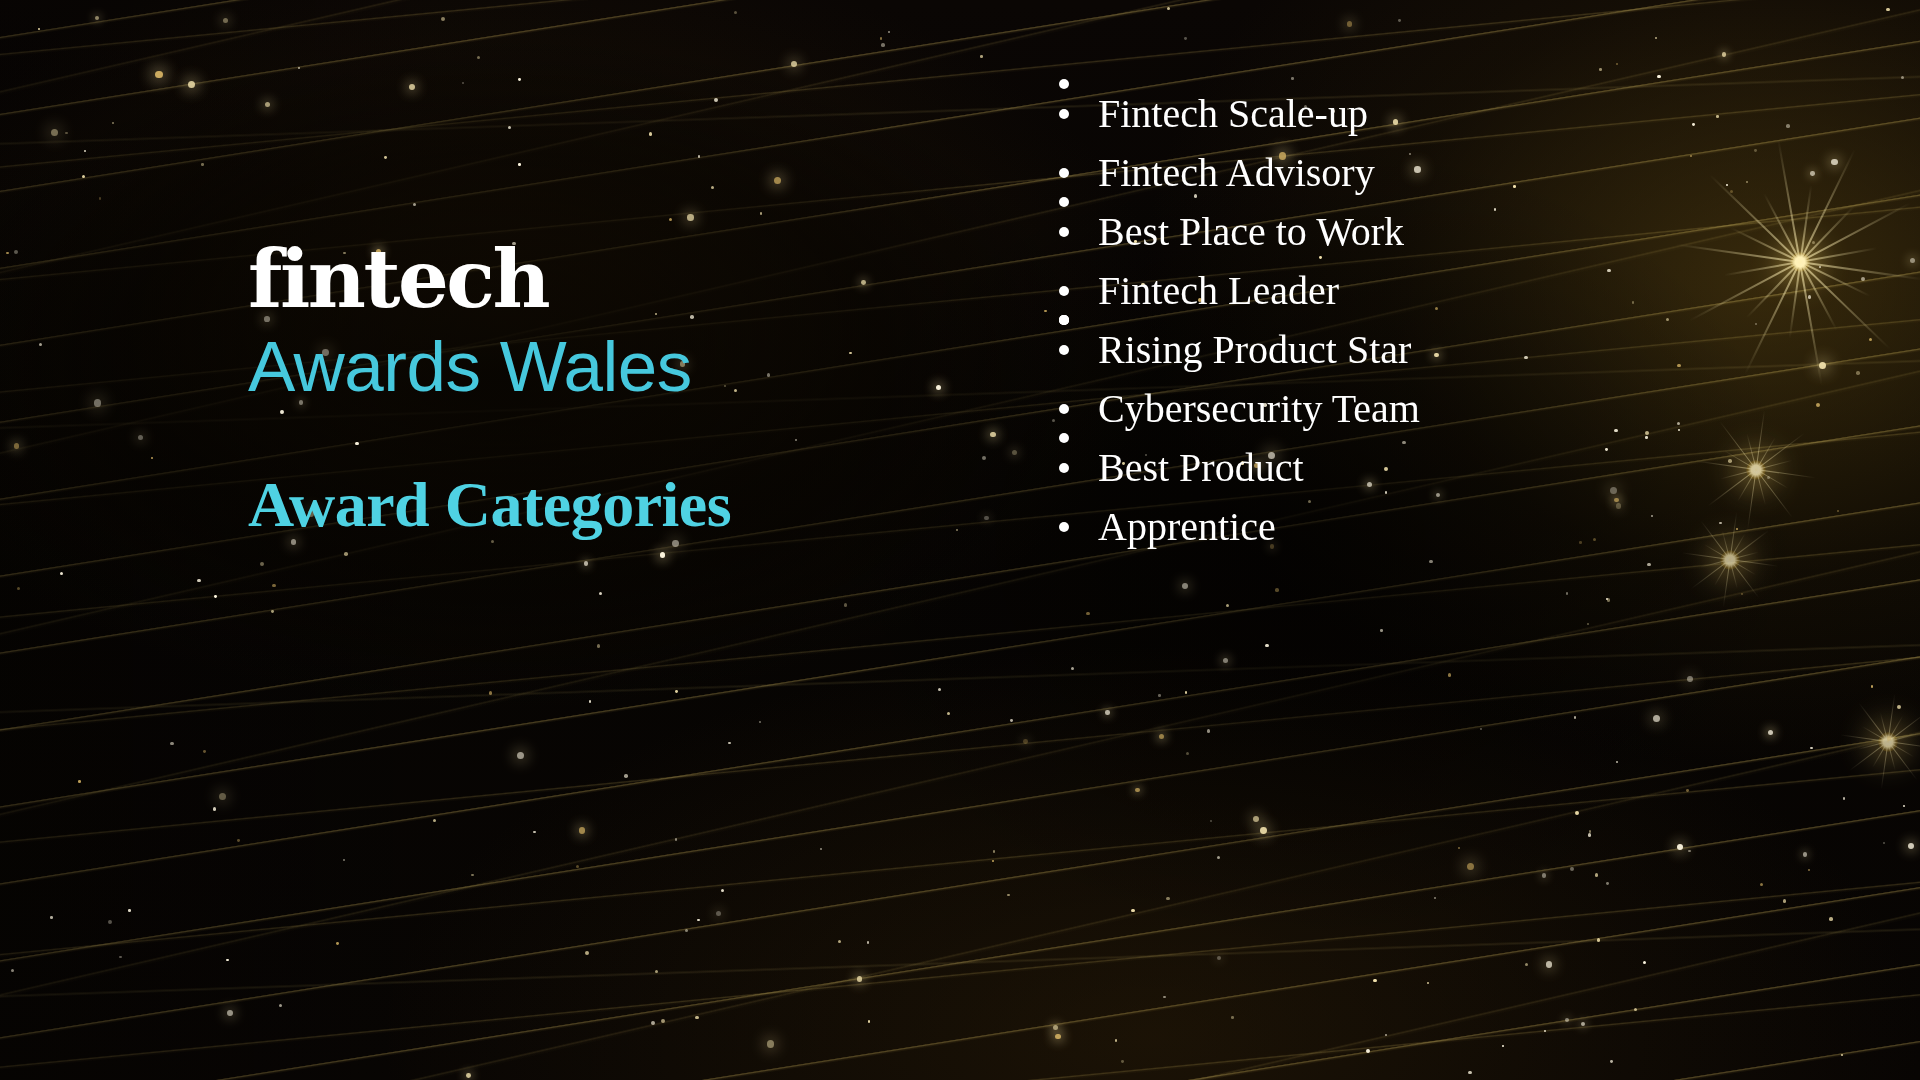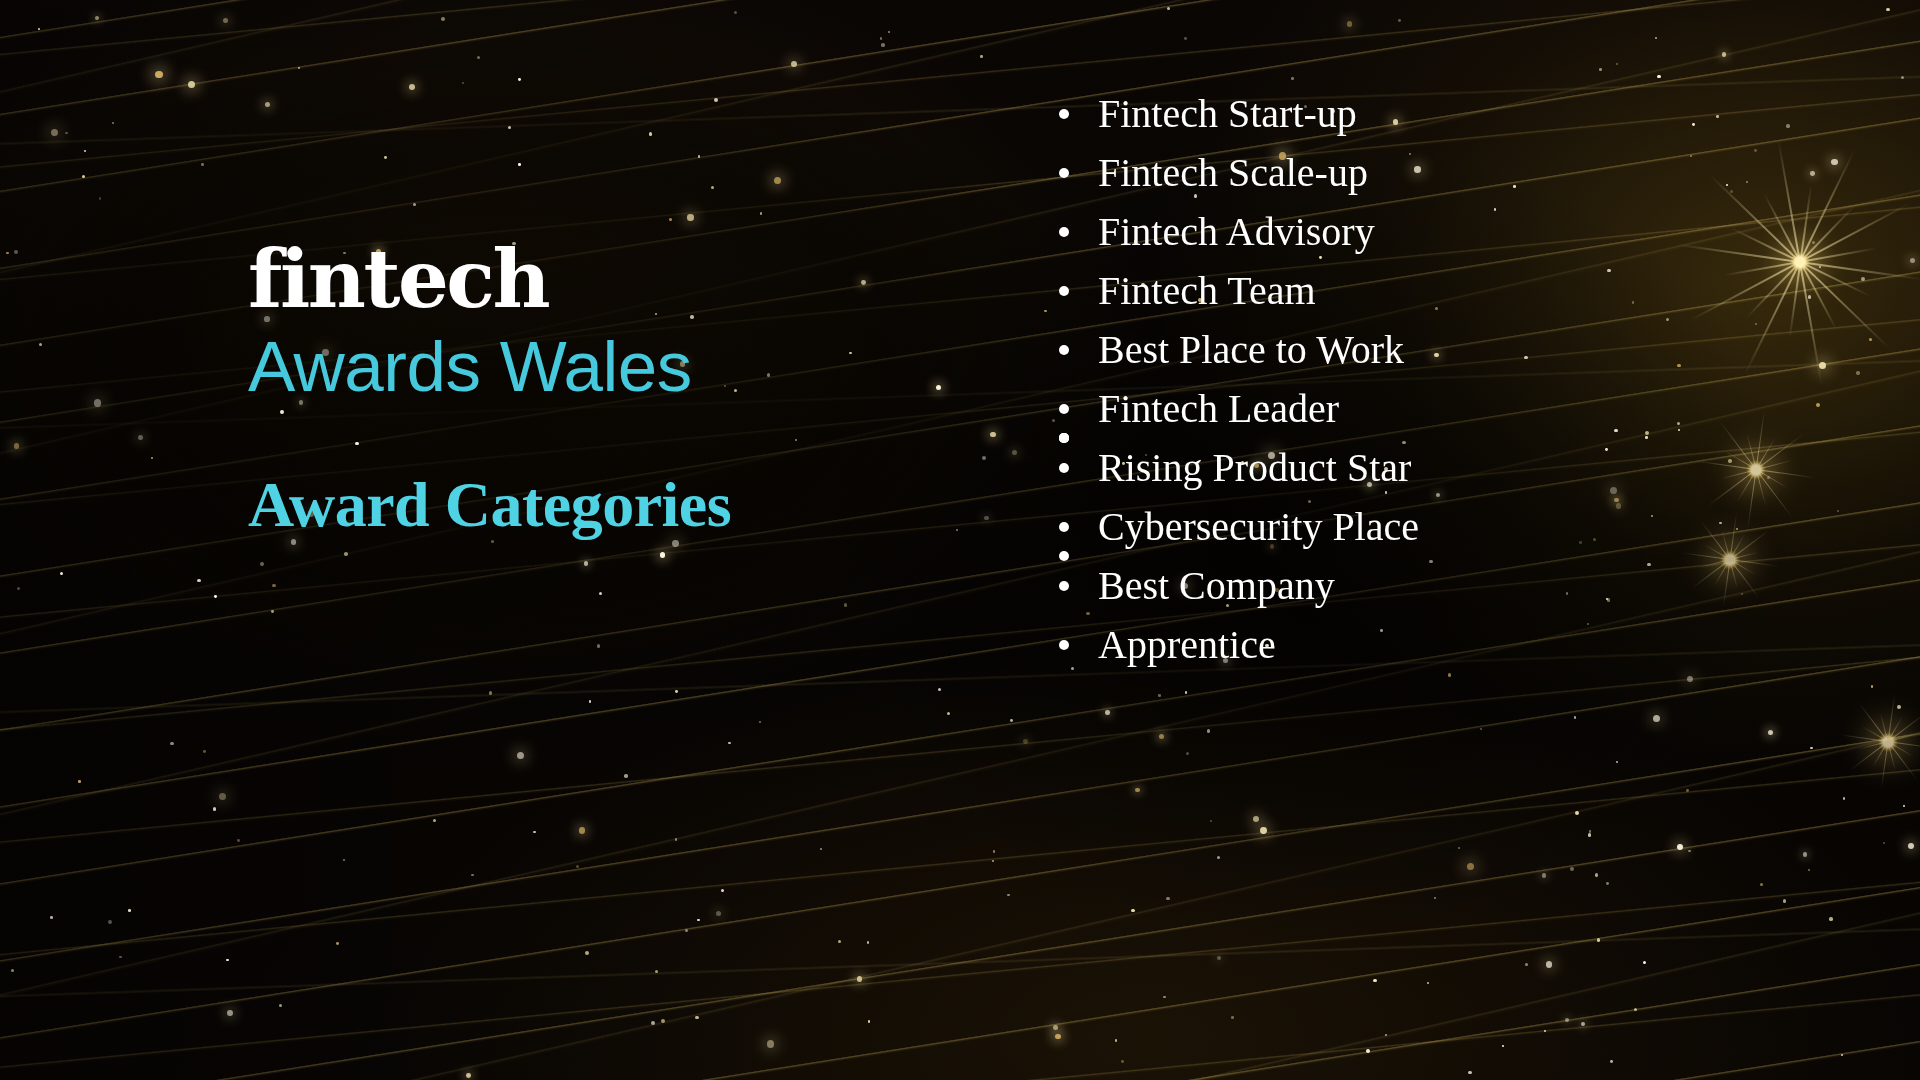--- a/index.html
+++ b/index.html
@@ -513,30 +513,30 @@
     </div>
 
   <div id="brand-block">
     <div id="logo-fintech">fintech</div>
     <div id="logo-awards-wales">Awards Wales</div>
   </div>
 
   <h1 id="award-categories">Award Categories</h1>
 
   <ul id="categories-list">
-      <li><span class="bullet"></span><span>Fintech Start-up</span></li>
+      <li><span class="bullet"></span></li>
       <li><span class="bullet"></span><span>Fintech Scale-up</span></li>
       <li><span class="bullet"></span><span>Fintech Advisory</span></li>
-      <li><span class="bullet"></span><span>Fintech Team</span></li>
+      <li><span class="bullet"></span></li>
       <li><span class="bullet"></span><span>Best Place to Work</span></li>
       <li><span class="bullet"></span><span>Fintech Leader</span></li>
       <li><span class="bullet"></span></li>
       <li><span class="bullet"></span></li>
       <li><span class="bullet"></span></li>
       <li><span class="bullet"></span></li>
       <li><span class="bullet"></span><span>Rising Product Star</span></li>
-      <li><span class="bullet"></span><span>Cybersecurity Place</span></li>
-      <li><span class="bullet"></span></li>
-      <li><span class="bullet"></span><span>Best Company</span></li>
+      <li><span class="bullet"></span><span>Cybersecurity Team</span></li>
+      <li><span class="bullet"></span></li>
+      <li><span class="bullet"></span><span>Best Product</span></li>
       <li><span class="bullet"></span><span>Apprentice</span></li>
     </ul>
 
 </div>
 
 </body></html>

